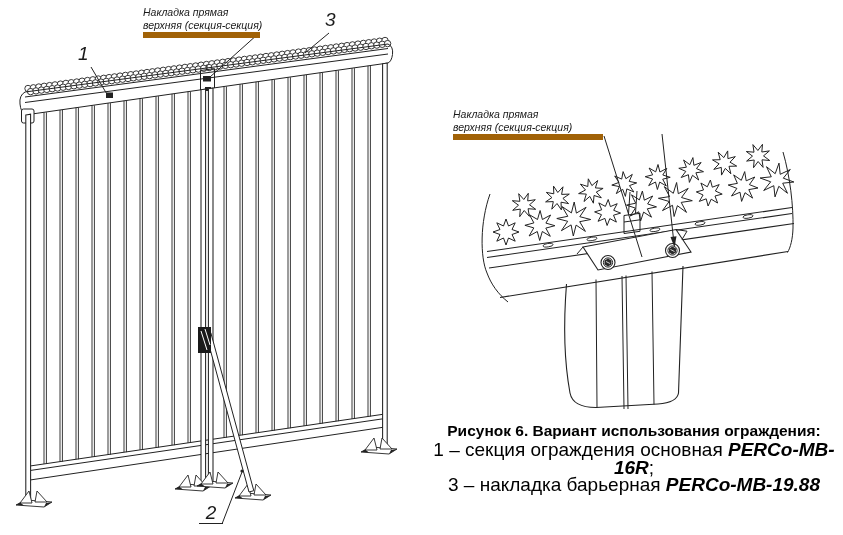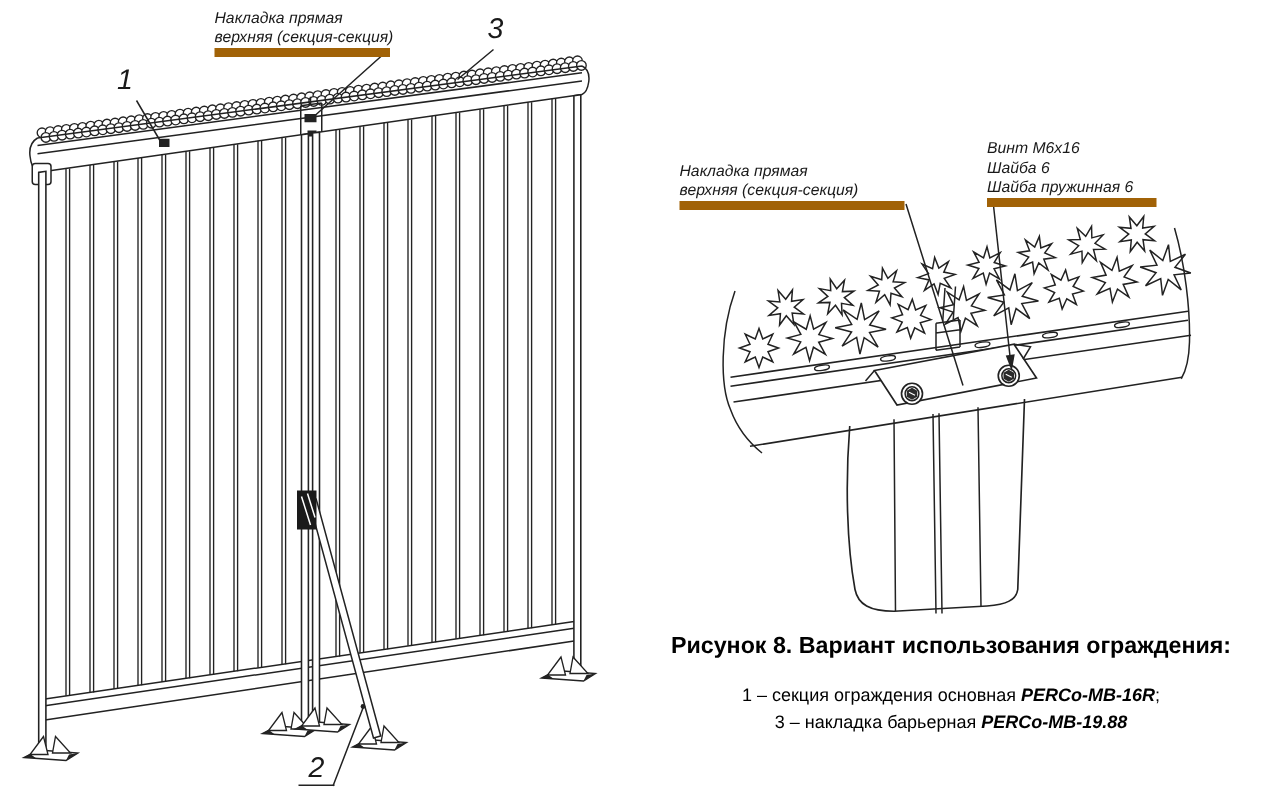--- a/index.html
+++ b/index.html
@@ -15,21 +15,21 @@
   .lbl.center{text-align:left;}
   .ul{border-bottom:6px solid #a16207;}
   .callout{
     position:absolute;font-style:italic;font-size:19px;line-height:20px;color:#1a1a1a;
   }
   .callout.ul{border-bottom:1.2px solid #222;text-align:center;}
   .caption{
     position:absolute;left:428px;top:422px;width:412px;text-align:center;color:#000;
   }
   .caption-title{font-size:15.5px;font-weight:bold;line-height:18px;}
-  .caption-items{margin-top:15px;font-size:12px;line-height:17.6px;}
+  .caption-items{margin-top:1px;font-size:19px;line-height:17.6px;}
   .part{font-weight:bold;font-style:italic;}
 </style>
 </head>
 <body>
 
 <div class="stage">
 
   <svg style="left:0;top:0" width="435" height="535" viewBox="0 0 435 535">
     <g id="g-coil">
         <circle cx="28.0" cy="88.5" r="3.2" fill="#fff" stroke="#222" stroke-width="0.9"></circle>
@@ -328,26 +328,21 @@
     <div class="ul">верхняя (секция-секция)</div>
   </div>
   <div class="callout" style="left:78px;top:44px">1</div>
   <div class="callout" style="left:325px;top:10px">3</div>
   <div class="callout ul" style="left:199px;top:503px;width:24px">2</div>
 
   <div class="lbl center" style="left:453px;top:108px;width:150px">
     <div>Накладка прямая</div>
     <div class="ul">верхняя (секция-секция)</div>
   </div>
-  <div class="lbl" style="left:658px;top:93px;width:113px">
-    <div>Винт М6х16</div>
-    <div>Шайба 6</div>
-    <div class="ul">Шайба пружинная 6</div>
-  </div>
 
   <div class="caption">
-    <div class="caption-title">Рисунок 8. Вариант использования ограждения:</div>
+    <div class="caption-title">Рисунок 6. Вариант использования ограждения:</div>
     <div class="caption-items">
       <div><span>1 – секция ограждения основная </span><span class="part">PERCo-MB-16R</span><span>;</span></div>
       <div><span>3 – накладка барьерная </span><span class="part">PERCo-MB-19.88</span><span></span></div>
     </div>
   </div>
 </div>
 
 </body></html>

